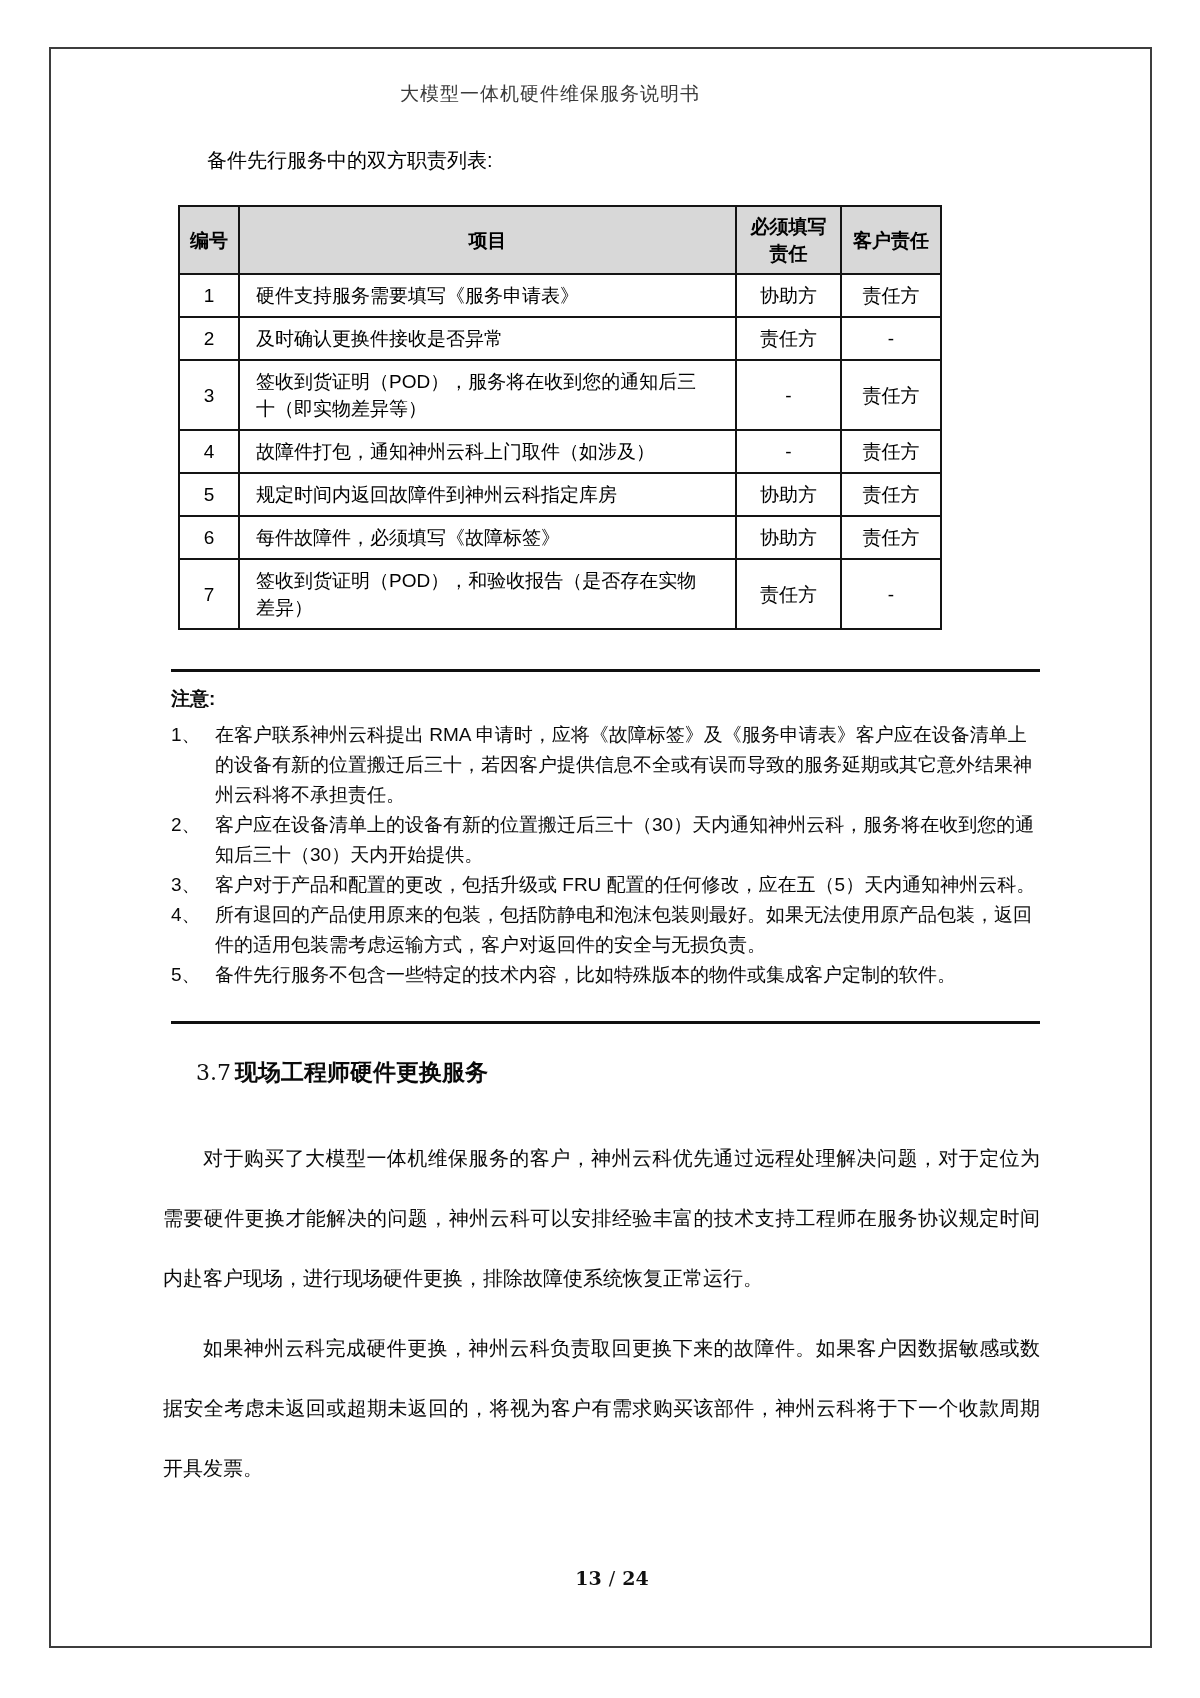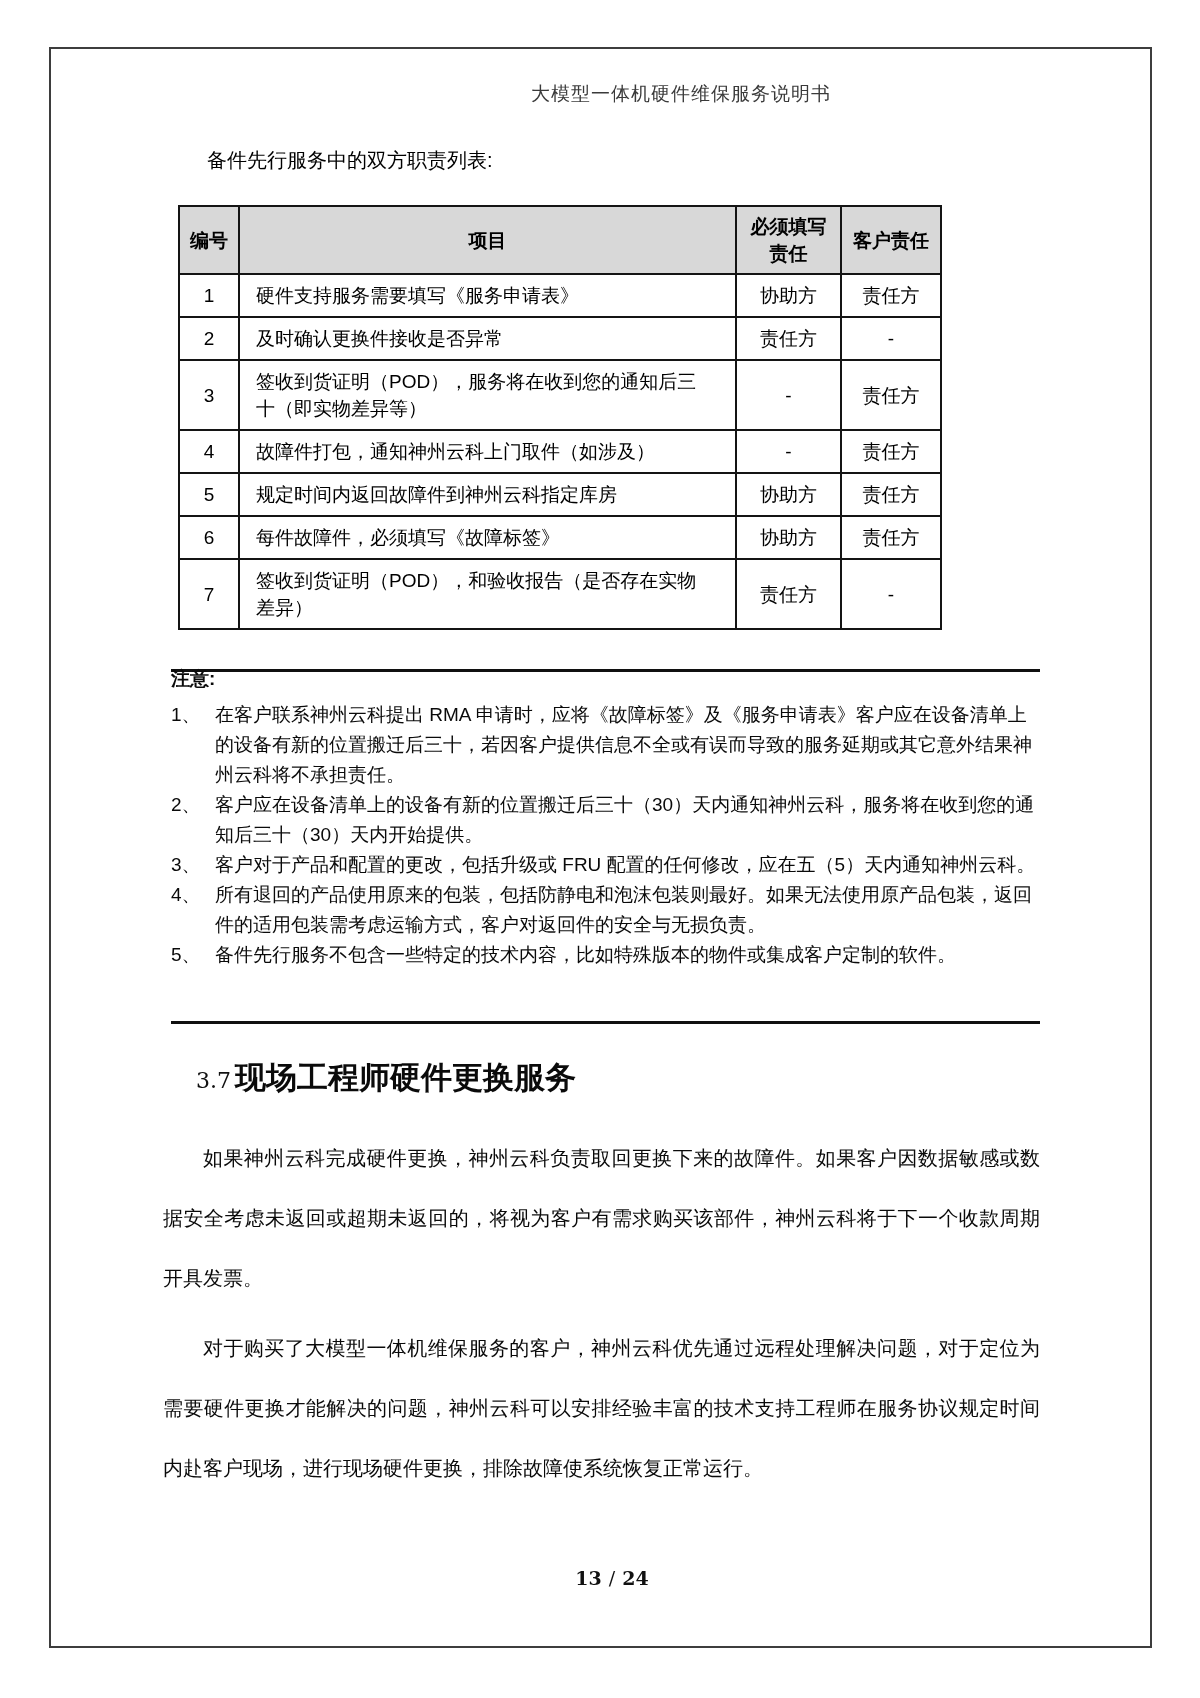--- a/index.html
+++ b/index.html
@@ -16,21 +16,21 @@
   .page-frame {
     position: absolute;
     left: 49px; top: 47px;
     width: 1103px; height: 1601px;
     border: 2px solid #3d3d3d;
   }
 
   .doc-header {
     position: absolute;
     top: 81px; left: 400px; width: 562px;
-    text-align: center;
+    text-align: left;
     font-family: "DejaVu Serif", "Liberation Serif", serif;
     font-size: 19px;
     color: #3a3a3a;
     letter-spacing: 1px;
     white-space: nowrap;
   }
 
   .intro-line {
     position: absolute;
     left: 207px; top: 147px;
@@ -75,21 +75,21 @@
     position: absolute;
     left: 171px;
     width: 869px; height: 3px;
     background: #101010;
   }
   .hrule-1 { top: 669px; }
   .hrule-2 { top: 1021px; }
 
   .notes {
     position: absolute;
-    left: 171px; top: 664px;
+    left: 171px; top: 684px;
     width: 872px;
     font-size: 19px;
     color: #0a0a0a;
   }
   .notes-label {
     font-weight: bold;
     line-height: 30px;
     margin-bottom: 6px;
   }
   .note-item {
@@ -104,21 +104,21 @@
     left: 196px; top: 1057px;
     white-space: nowrap;
   }
   .section-number {
     font-family: "DejaVu Serif", "Liberation Serif", serif;
     font-size: 22px;
     margin-right: 4px;
     color: #111;
   }
   .section-title {
-    font-size: 31px;
+    font-size: 23px;
     font-weight: bold;
     color: #0a0a0a;
   }
 
   .body-copy {
     position: absolute;
     left: 163px; top: 1128px;
     width: 877px;
     font-size: 20px;
     line-height: 60px;
@@ -241,19 +241,19 @@
   </div>
 </div>
 
 <div class="hrule hrule-2"></div>
 
 <div class="section-heading">
   <span class="section-number">3.7</span><span class="section-title">现场工程师硬件更换服务</span>
 </div>
 
 <div class="body-copy">
+  <p>对于购买了大模型一体机维保服务的客户，神州云科优先通过远程处理解决问题，对于定位为需要硬件更换才能解决的问题，神州云科可以安排经验丰富的技术支持工程师在服务协议规定时间内赴客户现场，进行现场硬件更换，排除故障使系统恢复正常运行。</p>
   <p>如果神州云科完成硬件更换，神州云科负责取回更换下来的故障件。如果客户因数据敏感或数据安全考虑未返回或超期未返回的，将视为客户有需求购买该部件，神州云科将于下一个收款周期开具发票。</p>
-  <p>对于购买了大模型一体机维保服务的客户，神州云科优先通过远程处理解决问题，对于定位为需要硬件更换才能解决的问题，神州云科可以安排经验丰富的技术支持工程师在服务协议规定时间内赴客户现场，进行现场硬件更换，排除故障使系统恢复正常运行。</p>
 </div>
 
 <div class="page-footer">
   <span class="num">13</span><span class="sep">/</span><span class="num">24</span>
 </div>
 
 </body></html>

